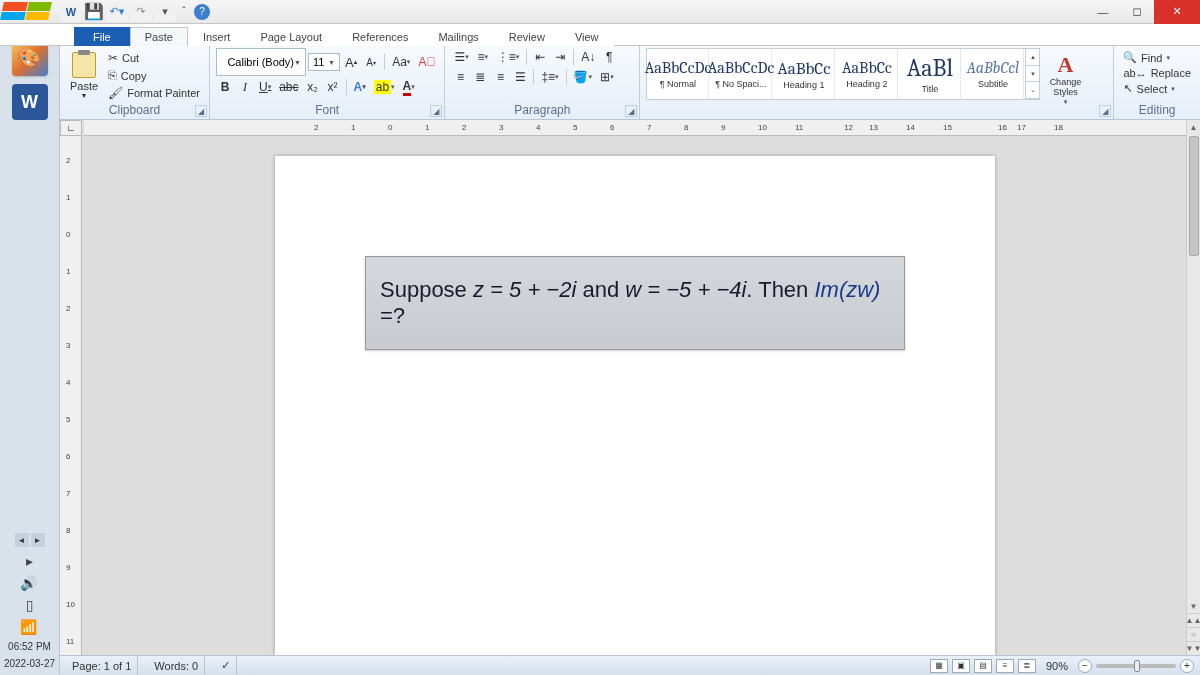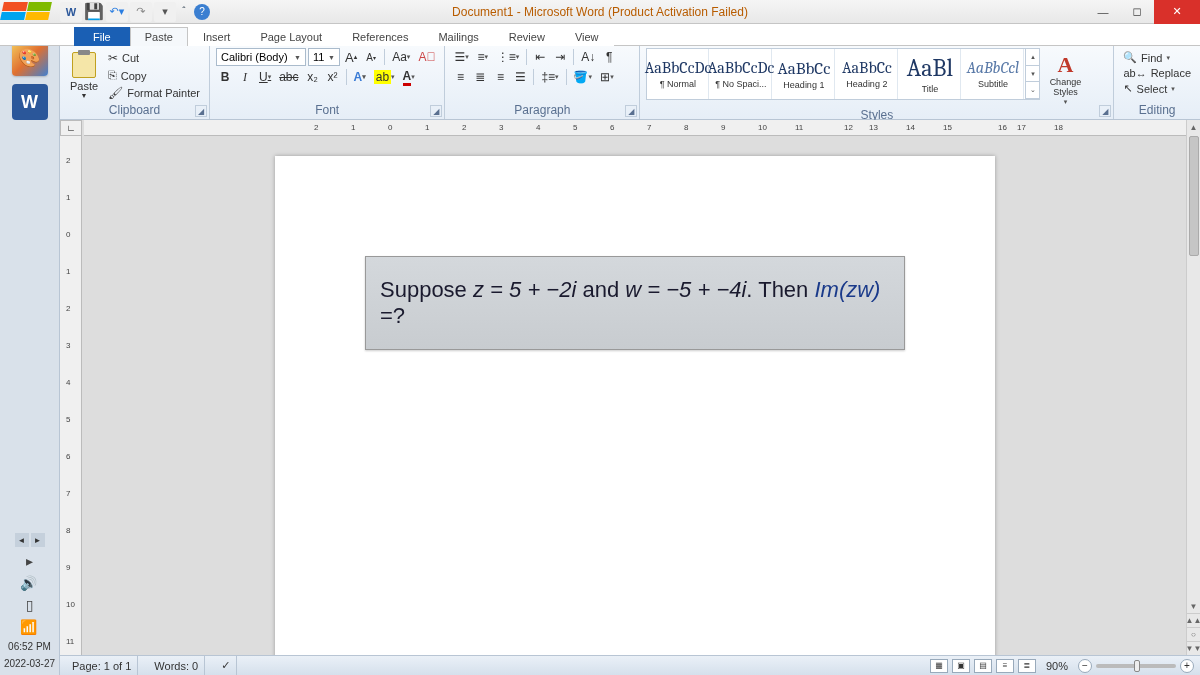--- a/index.html
+++ b/index.html
@@ -39,21 +39,21 @@
 .paste-big .lbl{ font-size:11px; color:#333; margin-top:2px;}
 .paste-big .dd{ font-size:7px; color:#333;}
 .cb-side{ display:flex; flex-direction:column; gap:2px; padding-top:2px;}
 .cb-item{ display:flex; align-items:center; gap:4px; font-size:11px; color:#333; padding:1px 3px;}
 .ic-cut{ font-size:12px;}
 .ic-copy{ font-size:11px;}
 .ic-fp{ font-size:12px;}
 
 
 .font-row{ display:flex; gap:2px; align-items:center;}
-.font-name{ width:90px; height:18px; border:1px solid #abc; background:#fff; font-size:11px; padding:1px 4px; display:flex; align-items:center; justify-content:space-between;}
+.font-name{ width:90px; height:28px; border:1px solid #abc; background:#fff; font-size:11px; padding:1px 4px; display:flex; align-items:center; justify-content:flex-end;}
 .font-size{ width:32px; height:18px; border:1px solid #abc; background:#fff; font-size:11px; padding:1px 4px; display:flex; align-items:center; justify-content:space-between;}
 .dd-ar{ font-size:7px; color:#555;}
 .rb-btn{ min-width:18px; height:18px; border:1px solid transparent; display:flex; align-items:center; justify-content:center; font-size:12px; color:#333; padding:0 2px; border-radius:2px;}
 .rb-btn.b{ font-weight:bold;}
 .rb-btn.i{ font-style:italic; font-family:serif;}
 .rb-btn.u{ text-decoration:underline;}
 .font-col{ display:flex; flex-direction:column; gap:2px;}
 .sep{ width:1px; height:16px; background:#c0cddb; margin:0 2px;}
 
 
@@ -146,21 +146,20 @@
       <span></span>
       <span></span>
     </div>
   <div class="qat">
     <div class="qat-btn" style="color:#2b579a;font-weight:bold;">W</div>
     <div class="">💾</div>
     <div class="qat-btn" style="color:#2a7de1;">↶▾</div>
     <div class="qat-btn" style="color:#888;">↷</div>
     <div class="qat-btn">▾</div>
   </div>
-  <div class="doc-title">Document1 - Microsoft Word (Product Activation Failed)</div>
   <div class="help-collapse">
     <div class="hc-btn">ˆ</div>
     <div class="hc-btn help">?</div>
   </div>
   <div class="winbtns">
     <div class="winbtn min">—</div>
     <div class="winbtn max">◻</div>
     <div class="winbtn close">✕</div>
   </div>
 </div>
@@ -311,21 +310,20 @@
             <div>▾</div>
             <div>⌄</div>
           </div>
       </div>
       <div class="change-styles">
         <div class="ic">A</div>
         <div class="lbl">Change Styles</div>
         <div class="dd-ar">▾</div>
       </div>
     </div>
-    <div class="group-label">Styles</div>
     <div class="dialog-launcher">◢</div>
   </div>
 
   <div class="group" style="min-width:80px; border-right:none;">
     <div class="edit-col">
       <div class="edit-item">
           <span>🔍</span>
           <span>Find</span>
           <span class="dd-ar">▾</span>
         </div>

